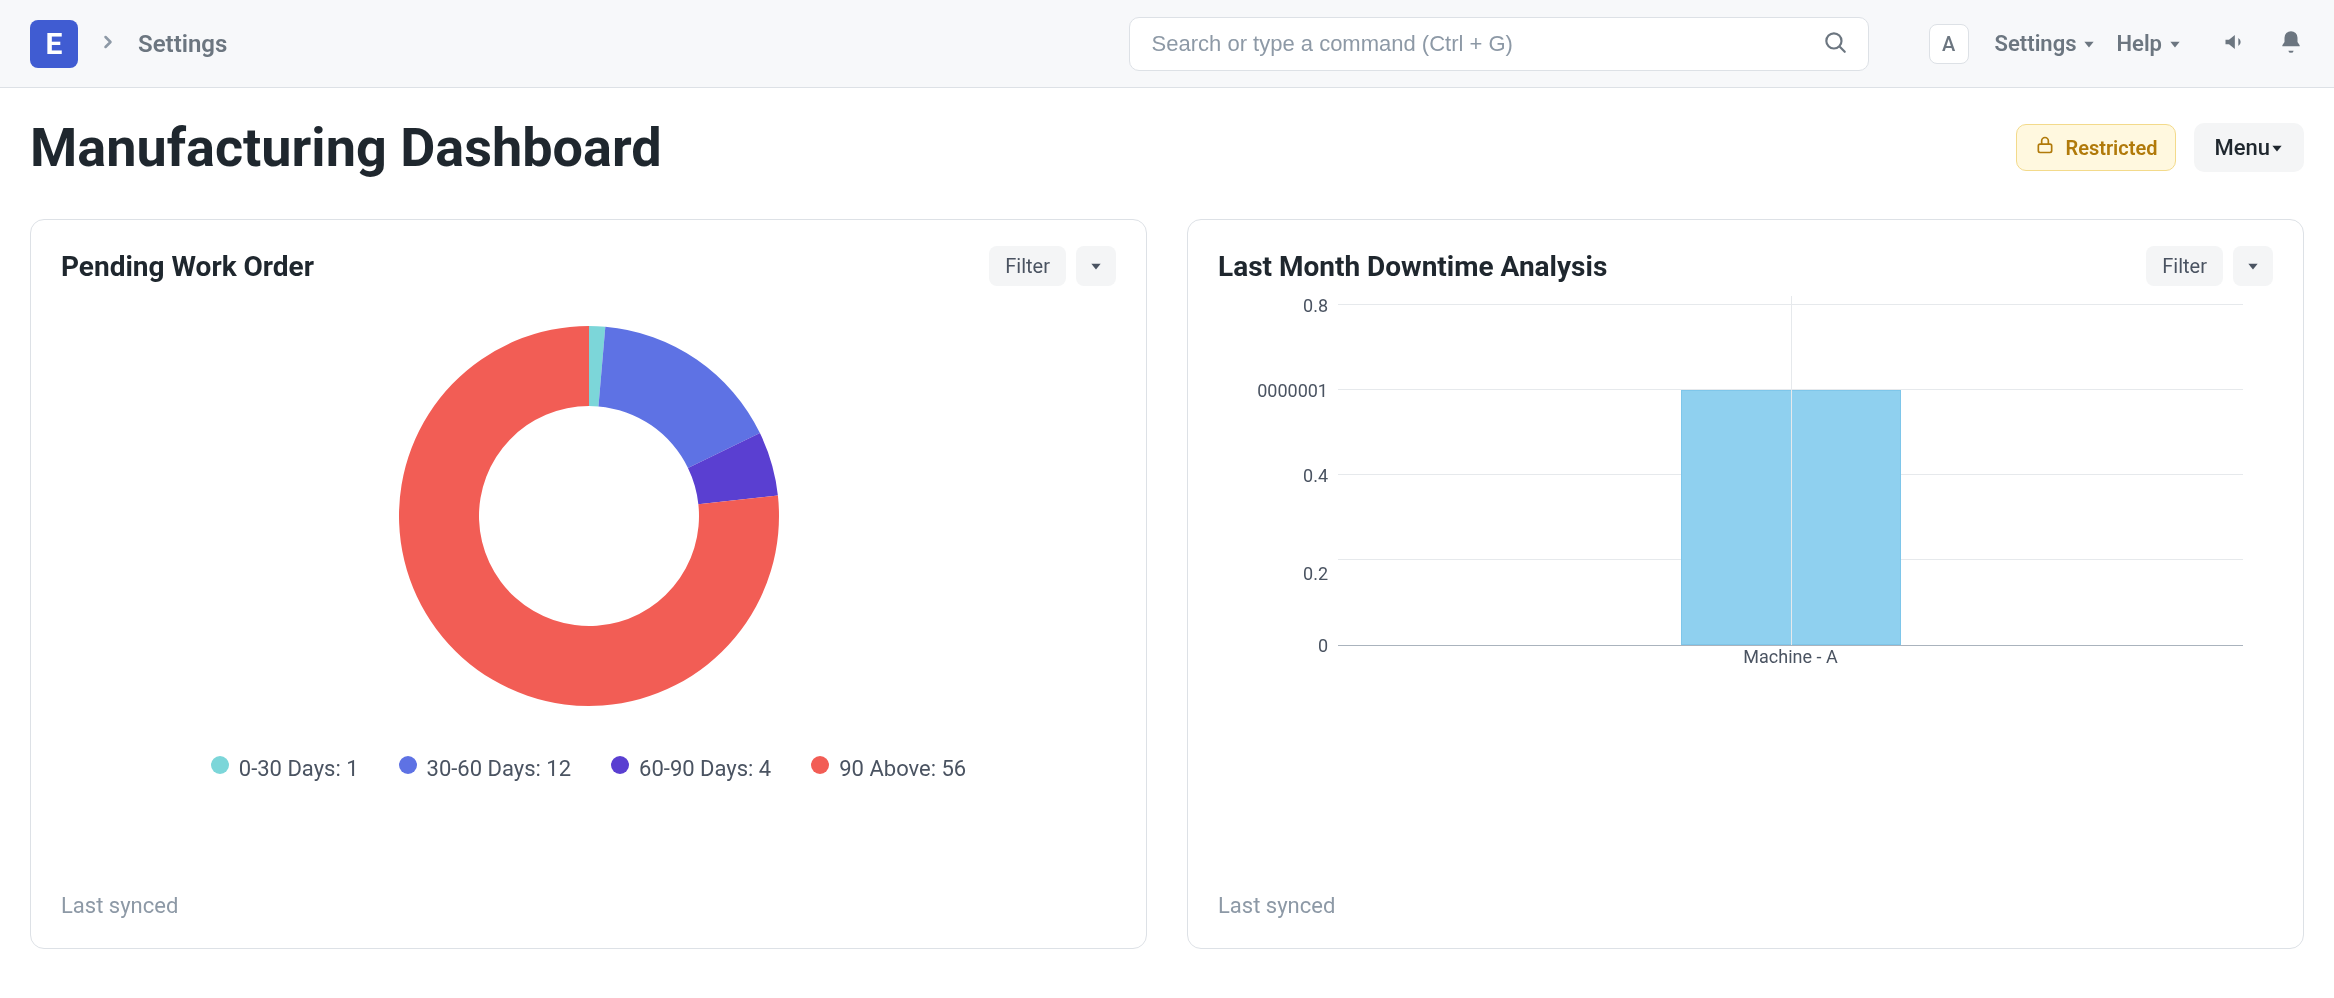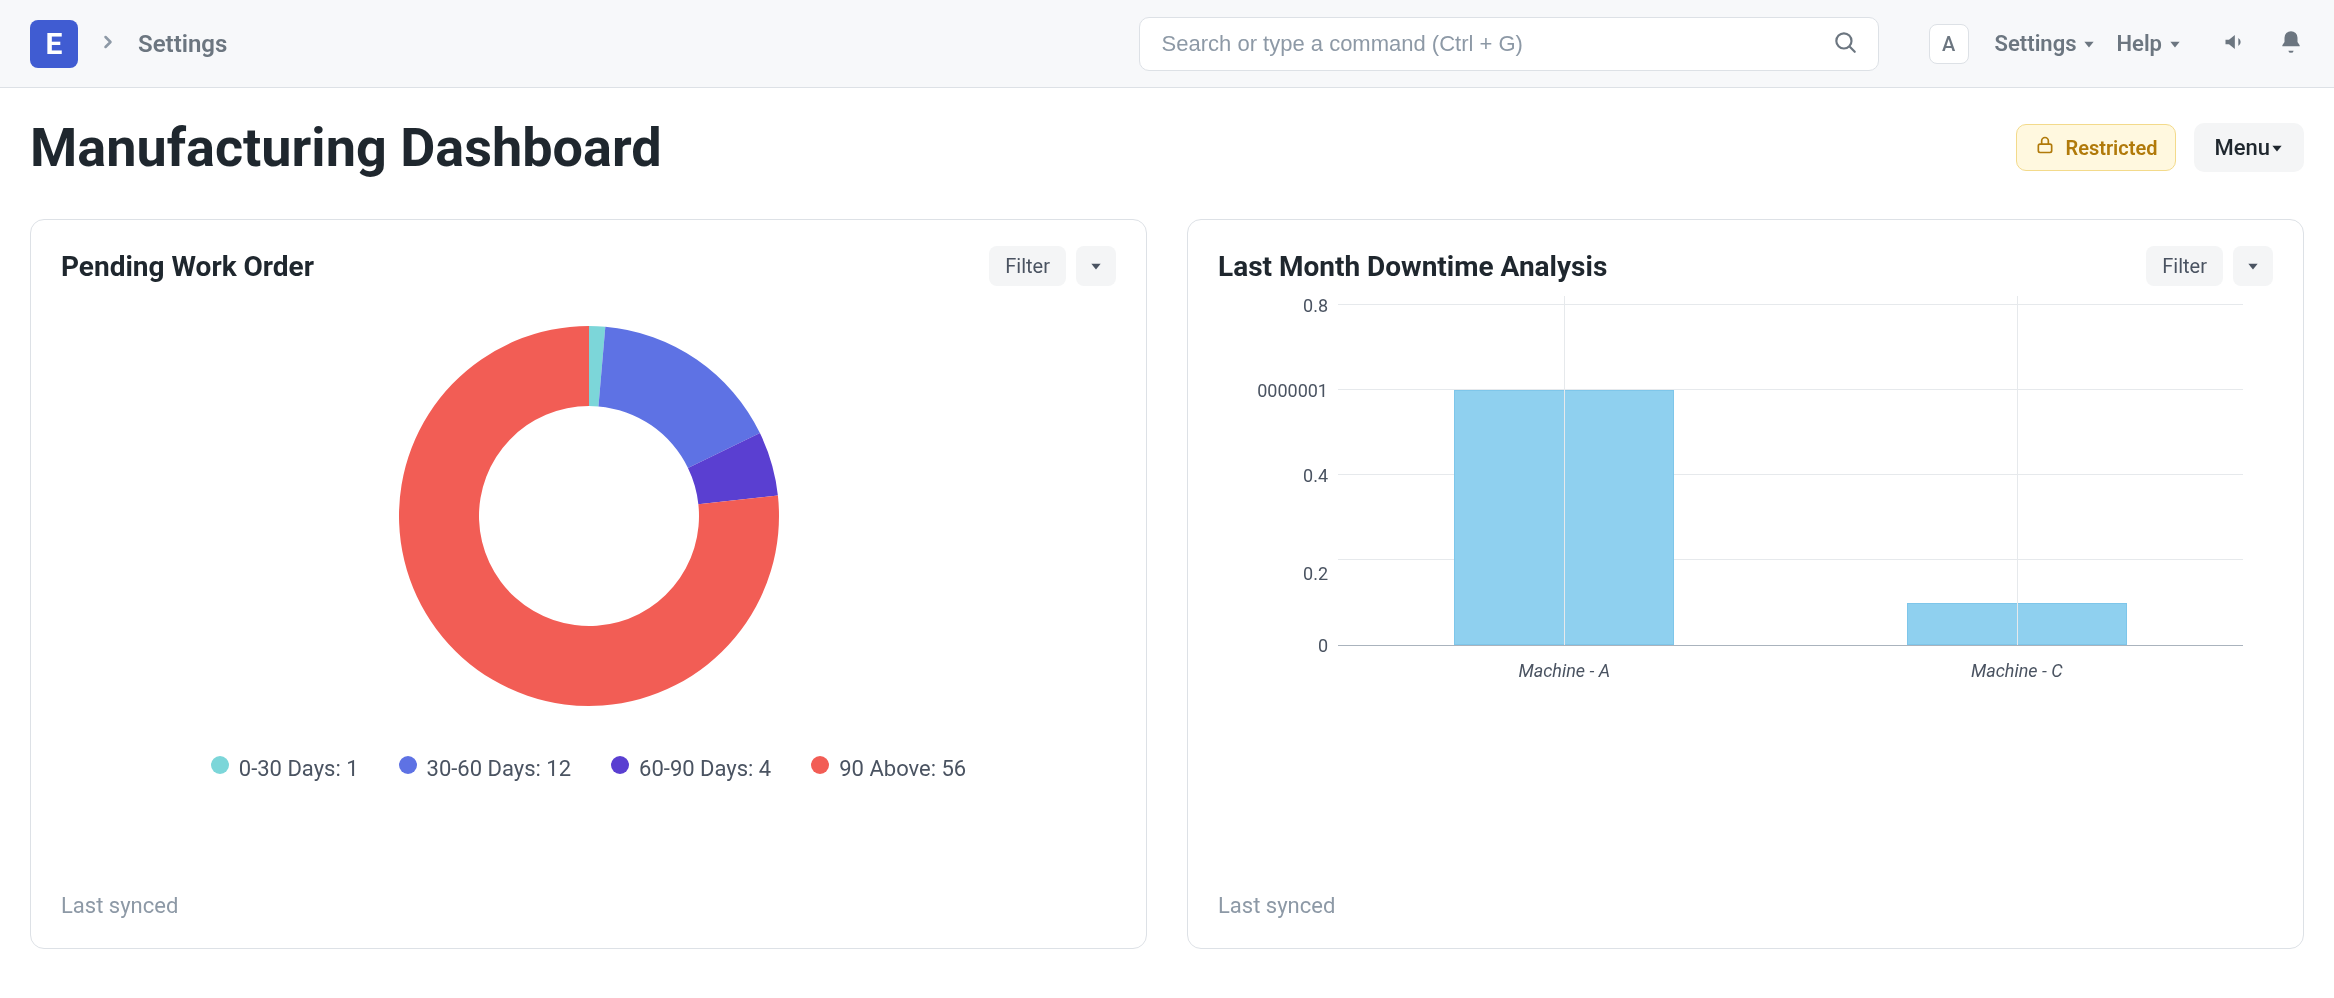--- a/index.html
+++ b/index.html
@@ -17,21 +17,21 @@
   *{box-sizing:border-box;}
   html,body{margin:0;padding:0;font-family:-apple-system,BlinkMacSystemFont,"Segoe UI",Roboto,Arial,sans-serif;color:var(--text);background:var(--bg);}
   body{width:2334px;}
 
   
   .navbar{height:88px;border-bottom:1px solid var(--border);background:var(--header-bg);display:flex;align-items:center;padding:0 30px;gap:20px;}
   .logo{width:48px;height:48px;border-radius:8px;background:#405cd2;color:#fff;display:flex;align-items:center;justify-content:center;font-weight:700;font-size:30px;flex:0 0 auto;}
   .chev{color:#8d99a6;flex:0 0 auto;}
   .crumb{color:#6c7680;font-size:24px;font-weight:600;}
   .spacer{flex:1 1 auto;}
-  .search-wrap{width:740px;height:54px;border:1px solid var(--border);border-radius:10px;background:#fff;display:flex;align-items:center;padding:0 20px;color:#8d99a6;flex:0 0 auto;margin-right:30px;}
+  .search-wrap{width:740px;height:54px;border:1px solid var(--border);border-radius:10px;background:#fff;display:flex;align-items:center;padding:0 20px;color:#8d99a6;flex:0 0 auto;margin-right:40px;}
   .search-wrap input{flex:1;border:none;outline:none;font-size:22px;color:#333;background:transparent;}
   .search-wrap input::placeholder{color:#8d99a6;}
   .avatar{width:40px;height:40px;border:1px solid var(--border);border-radius:8px;background:#fff;color:#6c7680;display:flex;align-items:center;justify-content:center;font-size:20px;font-weight:500;margin-right:6px;}
   .nav-link{color:#6c7680;font-size:22px;font-weight:600;display:flex;align-items:center;gap:6px;cursor:pointer;}
   .nav-icons{display:flex;align-items:center;gap:28px;margin-left:20px;}
   .icon-btn{color:#6c7680;cursor:pointer;}
 
   
   .page-header{display:flex;align-items:center;padding:28px 30px 40px 30px;}
   .page-title{font-size:54px;font-weight:700;color:var(--text);}
@@ -59,21 +59,21 @@
 
   
   .bar-chart{position:relative;height:400px;margin-top:10px;padding-left:120px;padding-right:30px;padding-bottom:40px;}
   .bar-plot{position:relative;height:340px;border-bottom:1px solid #aab3bd;}
   .y-tick{position:absolute;left:-120px;width:110px;text-align:right;font-size:18px;color:#4a5361;transform:translateY(50%);}
   .y-grid{position:absolute;left:0;right:0;border-top:1px solid #e6e9ec;}
   .bars{position:absolute;left:0;right:0;bottom:0;top:0;display:flex;}
   .bar-col{flex:1;display:flex;flex-direction:column;align-items:center;justify-content:flex-end;position:relative;}
   .bar-col .vline{position:absolute;top:-10px;bottom:0;width:1px;background:#e6e9ec;left:50%;}
   .bar{width:220px;background:#8fd0ef;border:1px solid #7ec6ea;}
-  .bar-label{position:absolute;top:100%;margin-top:15px;font-size:18px;color:#4a5361;white-space:nowrap;font-style:italic;}
+  .bar-label{position:absolute;top:100%;margin-top:1px;font-size:18px;color:#4a5361;white-space:nowrap;}
 </style>
 </head>
 <body>
 
 <div class="navbar">
   <div class="logo">E</div>
   <span class="chev">
     <svg width="20" height="20" viewBox="0 0 24 24" fill="none" stroke="currentColor" stroke-width="3" stroke-linecap="round" stroke-linejoin="round">
         <polyline points="9 18 15 12 9 6"></polyline>
       </svg>
@@ -213,25 +213,20 @@
           <div class="y-grid" style="bottom: 255px;"></div>
           <div class="y-tick" style="bottom: 255px;">0000001</div>
           <div class="y-grid" style="bottom: 340px;"></div>
           <div class="y-tick" style="bottom: 340px;">0.8</div>
           <div class="bars">
             <div class="bar-col">
               <div class="vline"></div>
               <div class="bar" style="height: 255px; background: rgb(143, 208, 239);"></div>
               <div class="bar-label">Machine - A</div>
             </div>
-            <div class="bar-col">
-              <div class="vline"></div>
-              <div class="bar" style="height: 42.5px; background: rgb(143, 208, 239);"></div>
-              <div class="bar-label">Machine - C</div>
-            </div>
           </div>
         </div>
     </div>
 
     <div class="last-synced">Last synced</div>
   </div>
 
 </div>
 
 </body></html>

